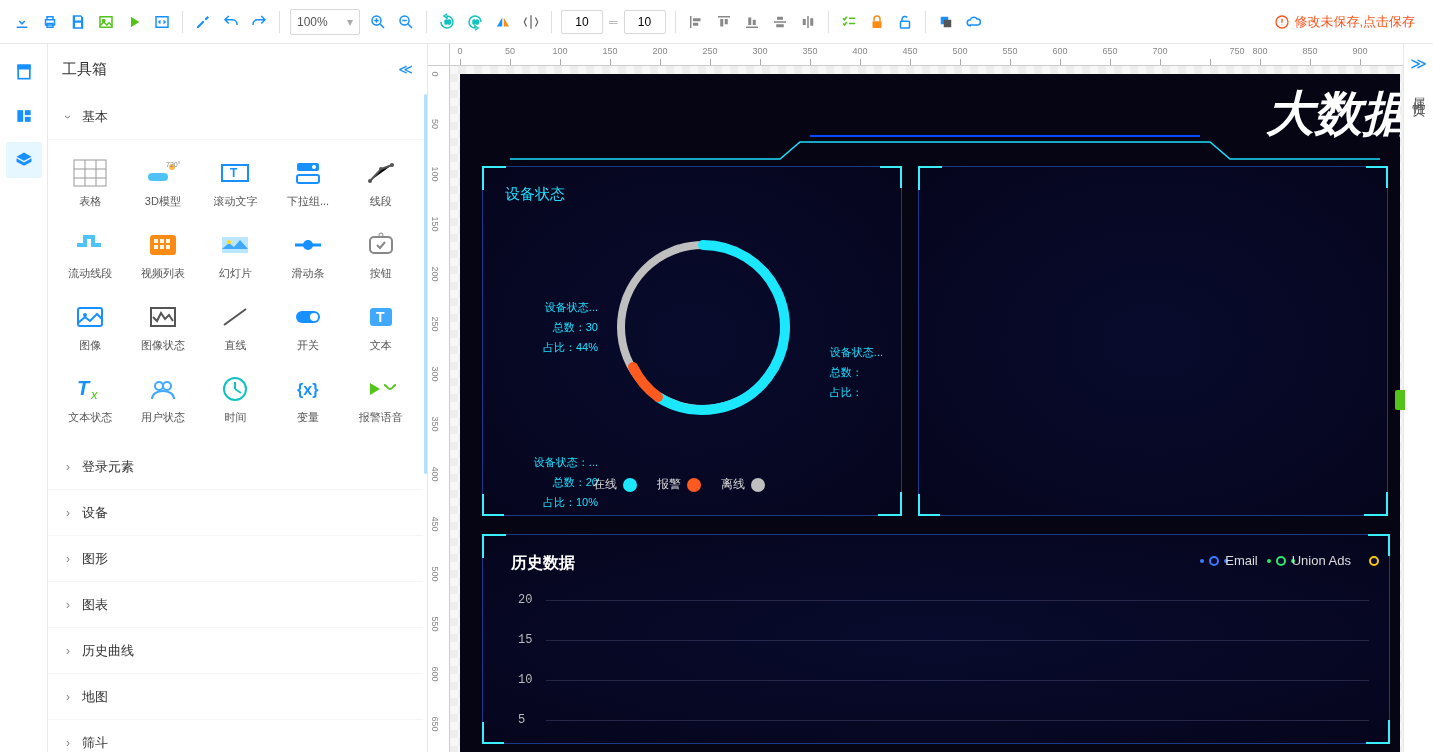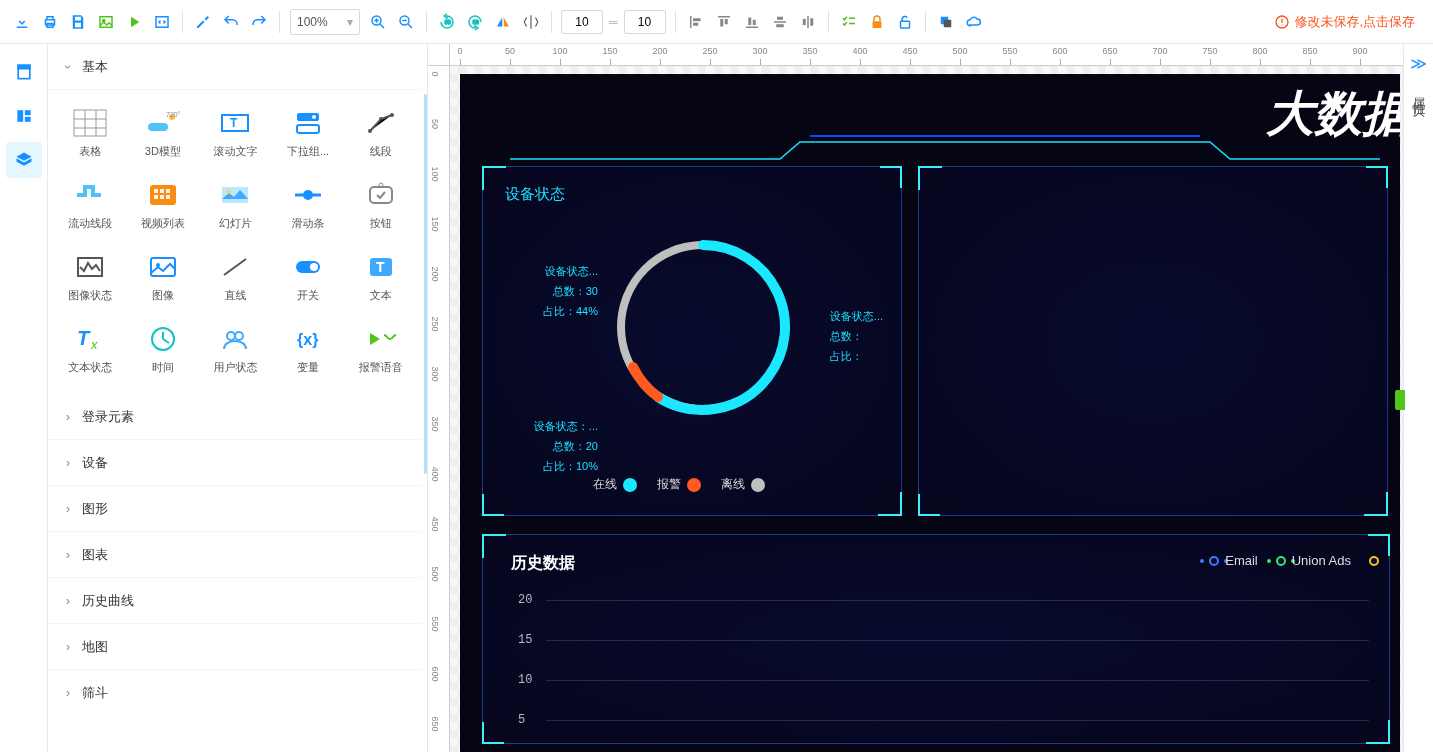--- a/index.html
+++ b/index.html
@@ -62,21 +62,21 @@
 .corner-tr,.corner-bl{position:absolute;width:22px;height:22px;border:2px solid #3af0ff;}
 .corner-tr{right:-1px;top:-1px;border-left:none;border-bottom:none;}
 .corner-bl{left:-1px;bottom:-1px;border-right:none;border-top:none;}
 
 .panel1 { left:22px; top:92px; width:420px; height:350px;}
 .panel2 { left:458px; top:92px; width:470px; height:350px;}
 .panel3 { left:22px; top:460px; width:908px; height:210px;}
 
 .panel-title { position:absolute; left:22px; top:18px; color:#1be0ff; font-size:15px;}
 .donut-svg { position:absolute; left:120px; top:60px;}
-.donut-lbl { position:absolute; color:#1be0ff; font-size:11px; line-height:1.8;}
+.donut-lbl { position:absolute; color:#1be0ff; font-size:11px; line-height:1.8;margin-top:36px;}
 .legend-row { position:absolute; bottom:22px; left:110px; display:flex; gap:20px; align-items:center;}
 .legend-row .li { display:flex; align-items:center; gap:6px; font-size:12px; color:#ddd;}
 .legend-row .dot { width:14px; height:14px; border-radius:50%;}
 
 .hist-title { color:#fff; font-size:16px; font-weight:bold; position:absolute; left:28px; top:18px;}
 .hist-legend { position:absolute; right:10px; top:18px; display:flex; gap:18px; color:#ddd; font-size:13px;}
 .hist-legend .hi { display:flex; align-items:center; gap:6px;}
 .hist-legend .hd { width:10px; height:10px; border-radius:50%; border:2px solid; background:#0a0a30;}
 .hist-axis { position:absolute; left:35px; top:55px; bottom:10px; right:20px;}
 .hist-axis .ytick { position:absolute; left:0; font-size:12px; color:#bbb; transform:translateY(-50%);font-family:Liberation Mono, monospace;}
@@ -268,20 +268,24 @@
       </svg>
     </div>
   <div class="rbtn active">
       <svg viewBox="0 0 24 24" fill="#1890ff">
         <path d="M12 3l9 5-9 5-9-5 9-5zm0 12l9-5v4l-9 5-9-5v-4l9 5z"></path>
       </svg>
     </div>
 </div>
 
 <div class="toolbox">
+  <div class="toolbox-hdr">
+    <span>工具箱</span>
+    <span class="collapse-ic">≪</span>
+  </div>
   <div class="toolbox-body">
     <div class="cat-row open">
         <span class="chev">›</span>
         <span>基本</span>
       </div>
     <div class="widgets-grid" id="basic-grid">
         <div class="widget-item">
           <div class="wic">
             <svg width="34" height="28" viewBox="0 0 34 28">
               <rect x="1" y="1" width="32" height="26" fill="none" stroke="#999"></rect>
@@ -372,39 +376,39 @@
               <rect x="6" y="6" width="22" height="16" rx="4" fill="none" stroke="#888" stroke-width="2"></rect>
               <path d="M13 14l3 3 5-6" stroke="#888" stroke-width="2" fill="none"></path>
               <circle cx="17" cy="4" r="2" fill="none" stroke="#888"></circle>
             </svg>
           </div>
           <div class="wlbl">按钮</div>
         </div>
         <div class="widget-item">
           <div class="wic">
             <svg width="34" height="28" viewBox="0 0 34 28">
-              <rect x="5" y="5" width="24" height="18" fill="none" stroke="#555" stroke-width="2"></rect>
-              <path d="M7 14l4 4 4-8 4 6 4-4 4 6" stroke="#555" stroke-width="2" fill="none"></path>
-            </svg>
-          </div>
-          <div class="wlbl">图像状态</div>
-        </div>
-        <div class="widget-item">
-          <div class="wic">
-            <svg width="34" height="28" viewBox="0 0 34 28">
               <rect x="5" y="5" width="24" height="18" rx="2" fill="none" stroke="#1890ff" stroke-width="2"></rect>
               <circle cx="12" cy="12" r="2" fill="#1890ff"></circle>
               <path d="M5 20l7-6 5 4 7-7 5 5" stroke="#1890ff" stroke-width="2" fill="none"></path>
             </svg>
           </div>
           <div class="wlbl">图像</div>
         </div>
         <div class="widget-item">
           <div class="wic">
             <svg width="34" height="28" viewBox="0 0 34 28">
+              <rect x="5" y="5" width="24" height="18" fill="none" stroke="#555" stroke-width="2"></rect>
+              <path d="M7 14l4 4 4-8 4 6 4-4 4 6" stroke="#555" stroke-width="2" fill="none"></path>
+            </svg>
+          </div>
+          <div class="wlbl">图像状态</div>
+        </div>
+        <div class="widget-item">
+          <div class="wic">
+            <svg width="34" height="28" viewBox="0 0 34 28">
               <path d="M6 22L28 6" stroke="#555" stroke-width="2"></path>
             </svg>
           </div>
           <div class="wlbl">直线</div>
         </div>
         <div class="widget-item">
           <div class="wic">
             <svg width="34" height="28" viewBox="0 0 34 28">
               <rect x="5" y="8" width="24" height="12" rx="6" fill="#1890ff"></rect>
               <circle cx="23" cy="14" r="4" fill="#fff"></circle>
@@ -422,39 +426,39 @@
           <div class="wlbl">文本</div>
         </div>
         <div class="widget-item">
           <div class="wic">
             <svg width="34" height="28" viewBox="0 0 34 28">
               <text x="4" y="20" font-size="20" fill="#1890ff" font-weight="bold" font-style="italic">T</text>
               <text x="18" y="24" font-size="13" fill="#52c41a" font-style="italic">x</text>
             </svg>
           </div>
           <div class="wlbl">文本状态</div>
-        </div>
-        <div class="widget-item">
-          <div class="wic">
-            <svg width="34" height="28" viewBox="0 0 34 28">
-              <circle cx="17" cy="14" r="11" fill="none" stroke="#13c2c2" stroke-width="2"></circle>
-              <path d="M17 14V7M17 14l6 4" stroke="#13c2c2" stroke-width="2"></path>
-            </svg>
-          </div>
-          <div class="wlbl">时间</div>
         </div>
         <div class="widget-item">
           <div class="wic">
             <svg width="34" height="28" viewBox="0 0 34 28">
               <circle cx="13" cy="11" r="4" fill="none" stroke="#40a9ff" stroke-width="2"></circle>
               <circle cx="21" cy="11" r="4" fill="none" stroke="#40a9ff" stroke-width="2"></circle>
               <path d="M6 24c0-5 5-8 11-8s11 3 11 8" fill="none" stroke="#40a9ff" stroke-width="2"></path>
             </svg>
           </div>
           <div class="wlbl">用户状态</div>
+        </div>
+        <div class="widget-item">
+          <div class="wic">
+            <svg width="34" height="28" viewBox="0 0 34 28">
+              <circle cx="17" cy="14" r="11" fill="none" stroke="#13c2c2" stroke-width="2"></circle>
+              <path d="M17 14V7M17 14l6 4" stroke="#13c2c2" stroke-width="2"></path>
+            </svg>
+          </div>
+          <div class="wlbl">时间</div>
         </div>
         <div class="widget-item">
           <div class="wic">
             <svg width="34" height="28" viewBox="0 0 34 28">
               <text x="6" y="20" font-size="16" fill="#1890ff" font-weight="bold">{x}</text>
             </svg>
           </div>
           <div class="wlbl">变量</div>
         </div>
         <div class="widget-item">
@@ -525,21 +529,21 @@
       <span style="left:510px">500</span>
       <div class="tick" style="left:510px"></div>
       <span style="left:560px">550</span>
       <div class="tick" style="left:560px"></div>
       <span style="left:610px">600</span>
       <div class="tick" style="left:610px"></div>
       <span style="left:660px">650</span>
       <div class="tick" style="left:660px"></div>
       <span style="left:710px">700</span>
       <div class="tick" style="left:710px"></div>
-      <span style="left:760px">750</span>
+      <span style="left:787px">750</span>
       <div class="tick" style="left:760px"></div>
       <span style="left:810px">800</span>
       <div class="tick" style="left:810px"></div>
       <span style="left:860px">850</span>
       <div class="tick" style="left:860px"></div>
       <span style="left:910px">900</span>
       <div class="tick" style="left:910px"></div>
       <span style="left:960px">950</span>
     </div>
   <div class="ruler-v" id="ruler-v">

